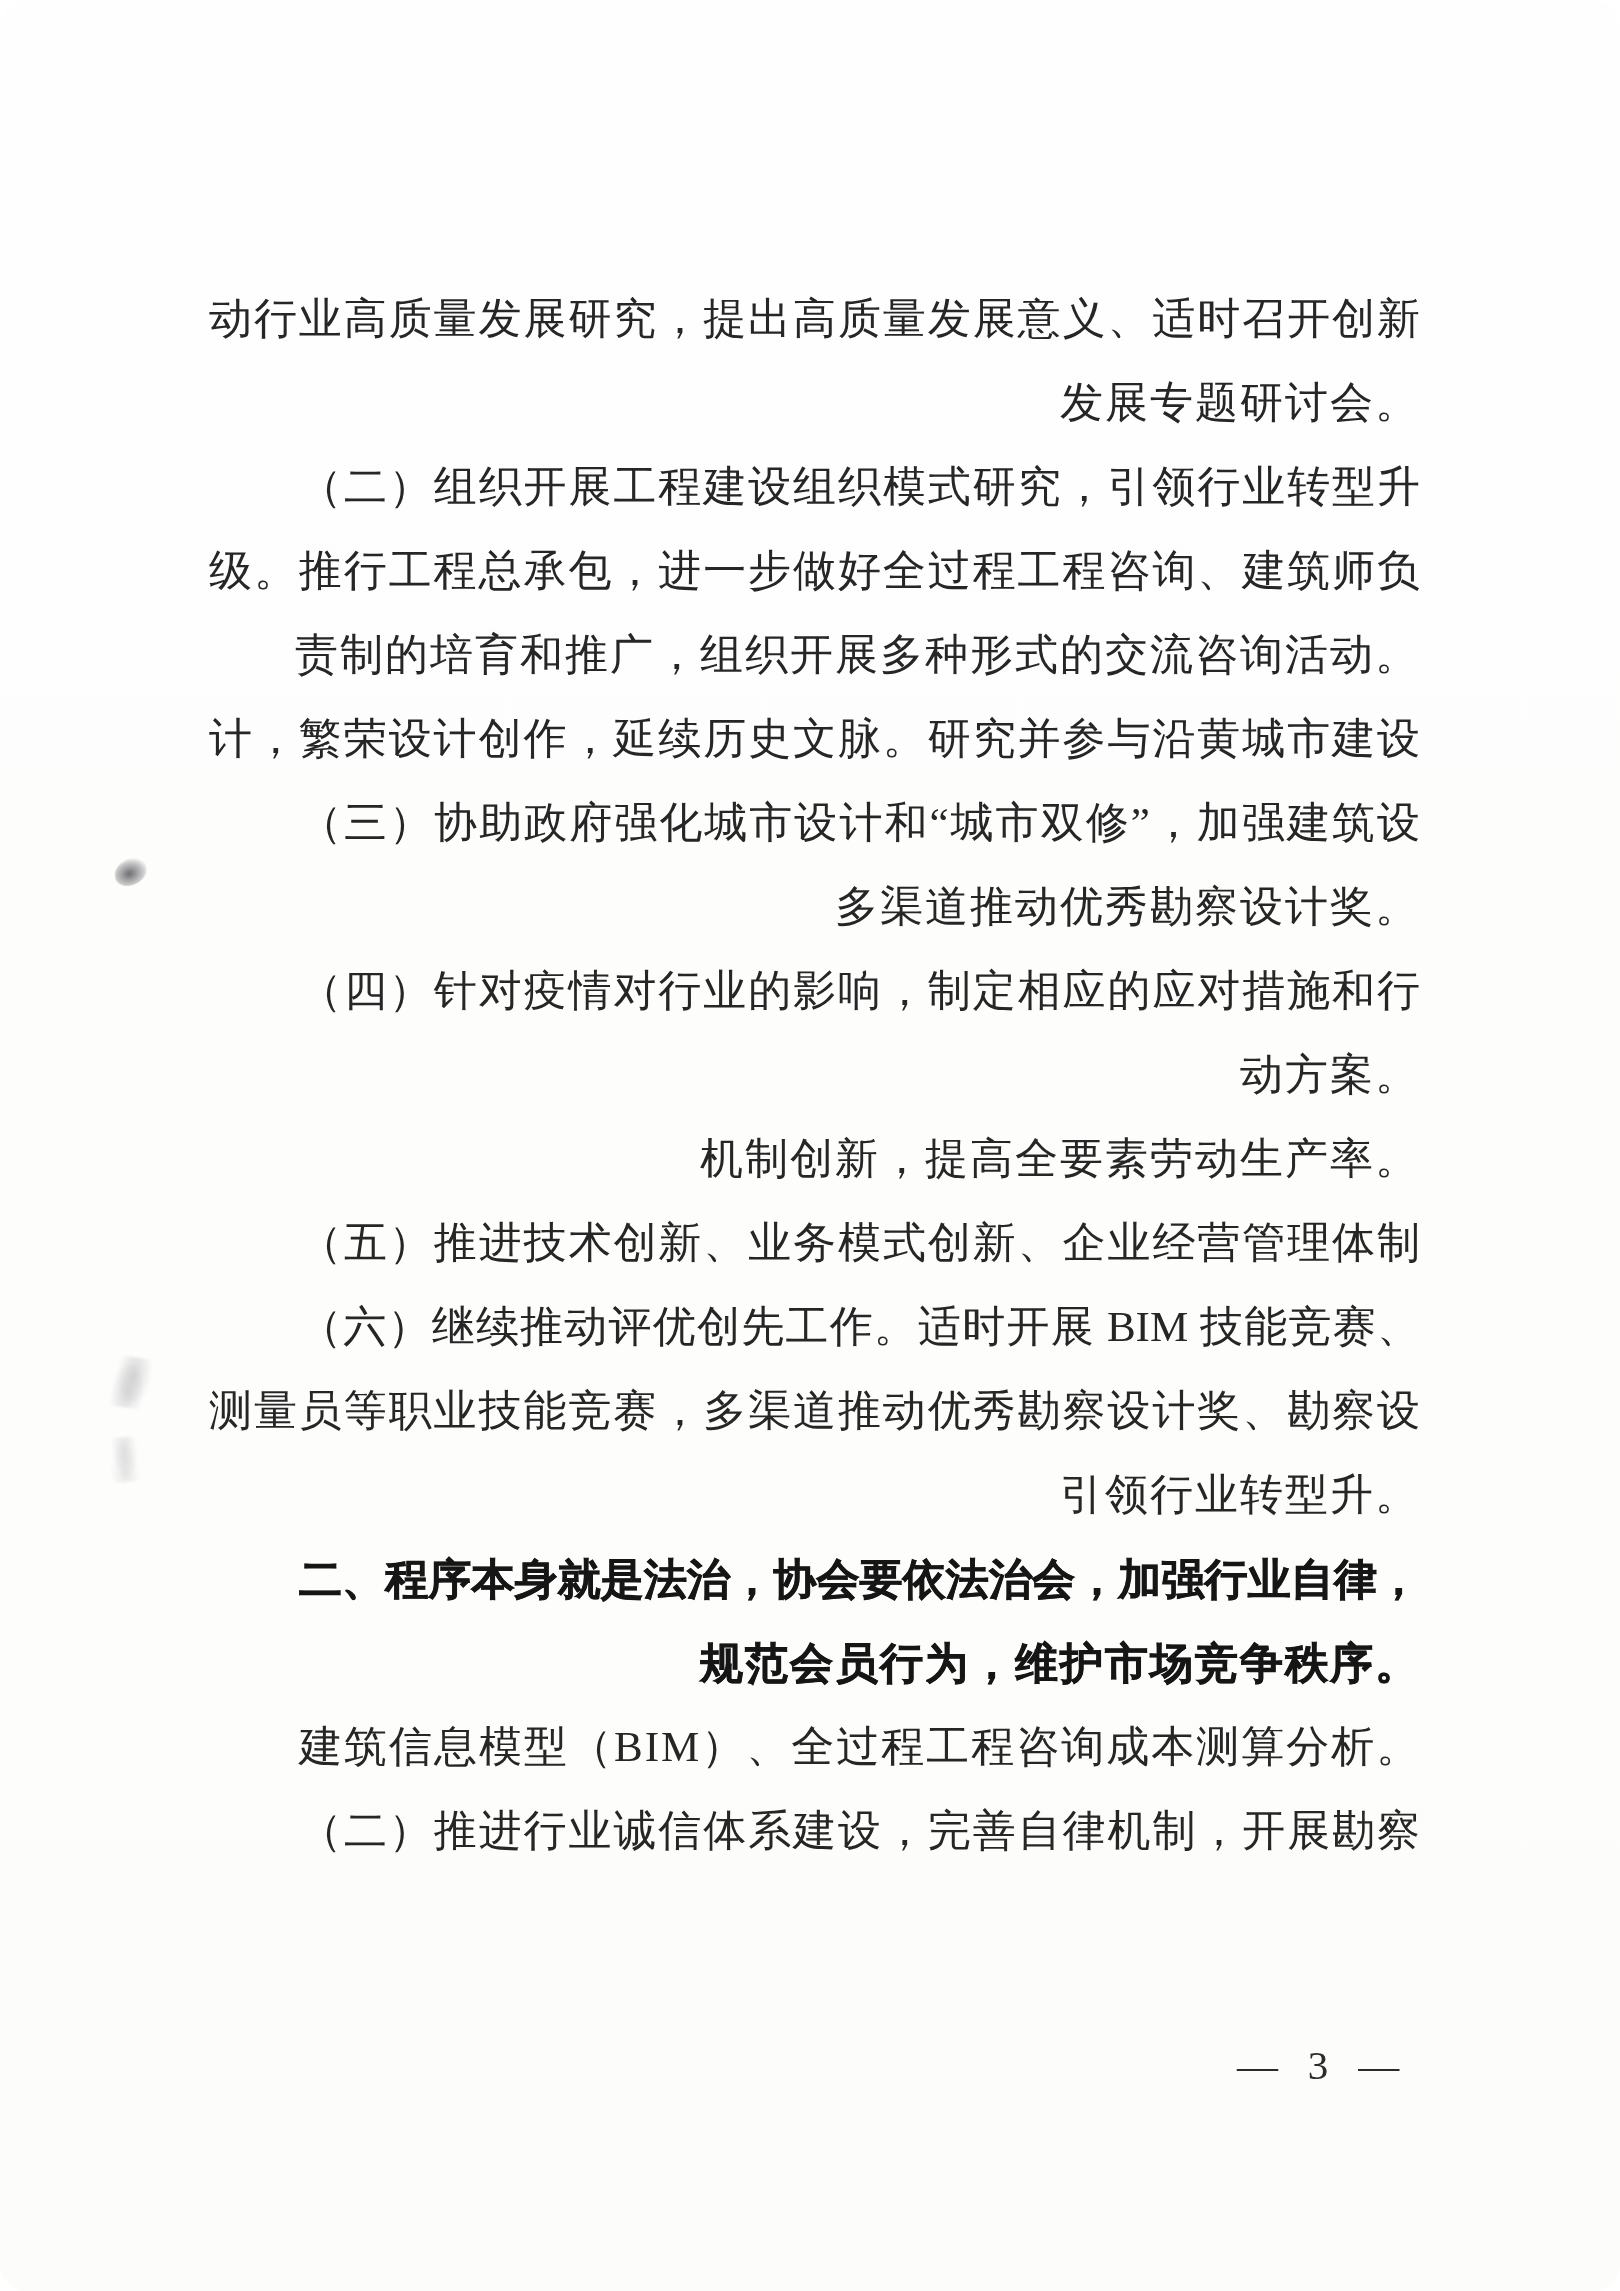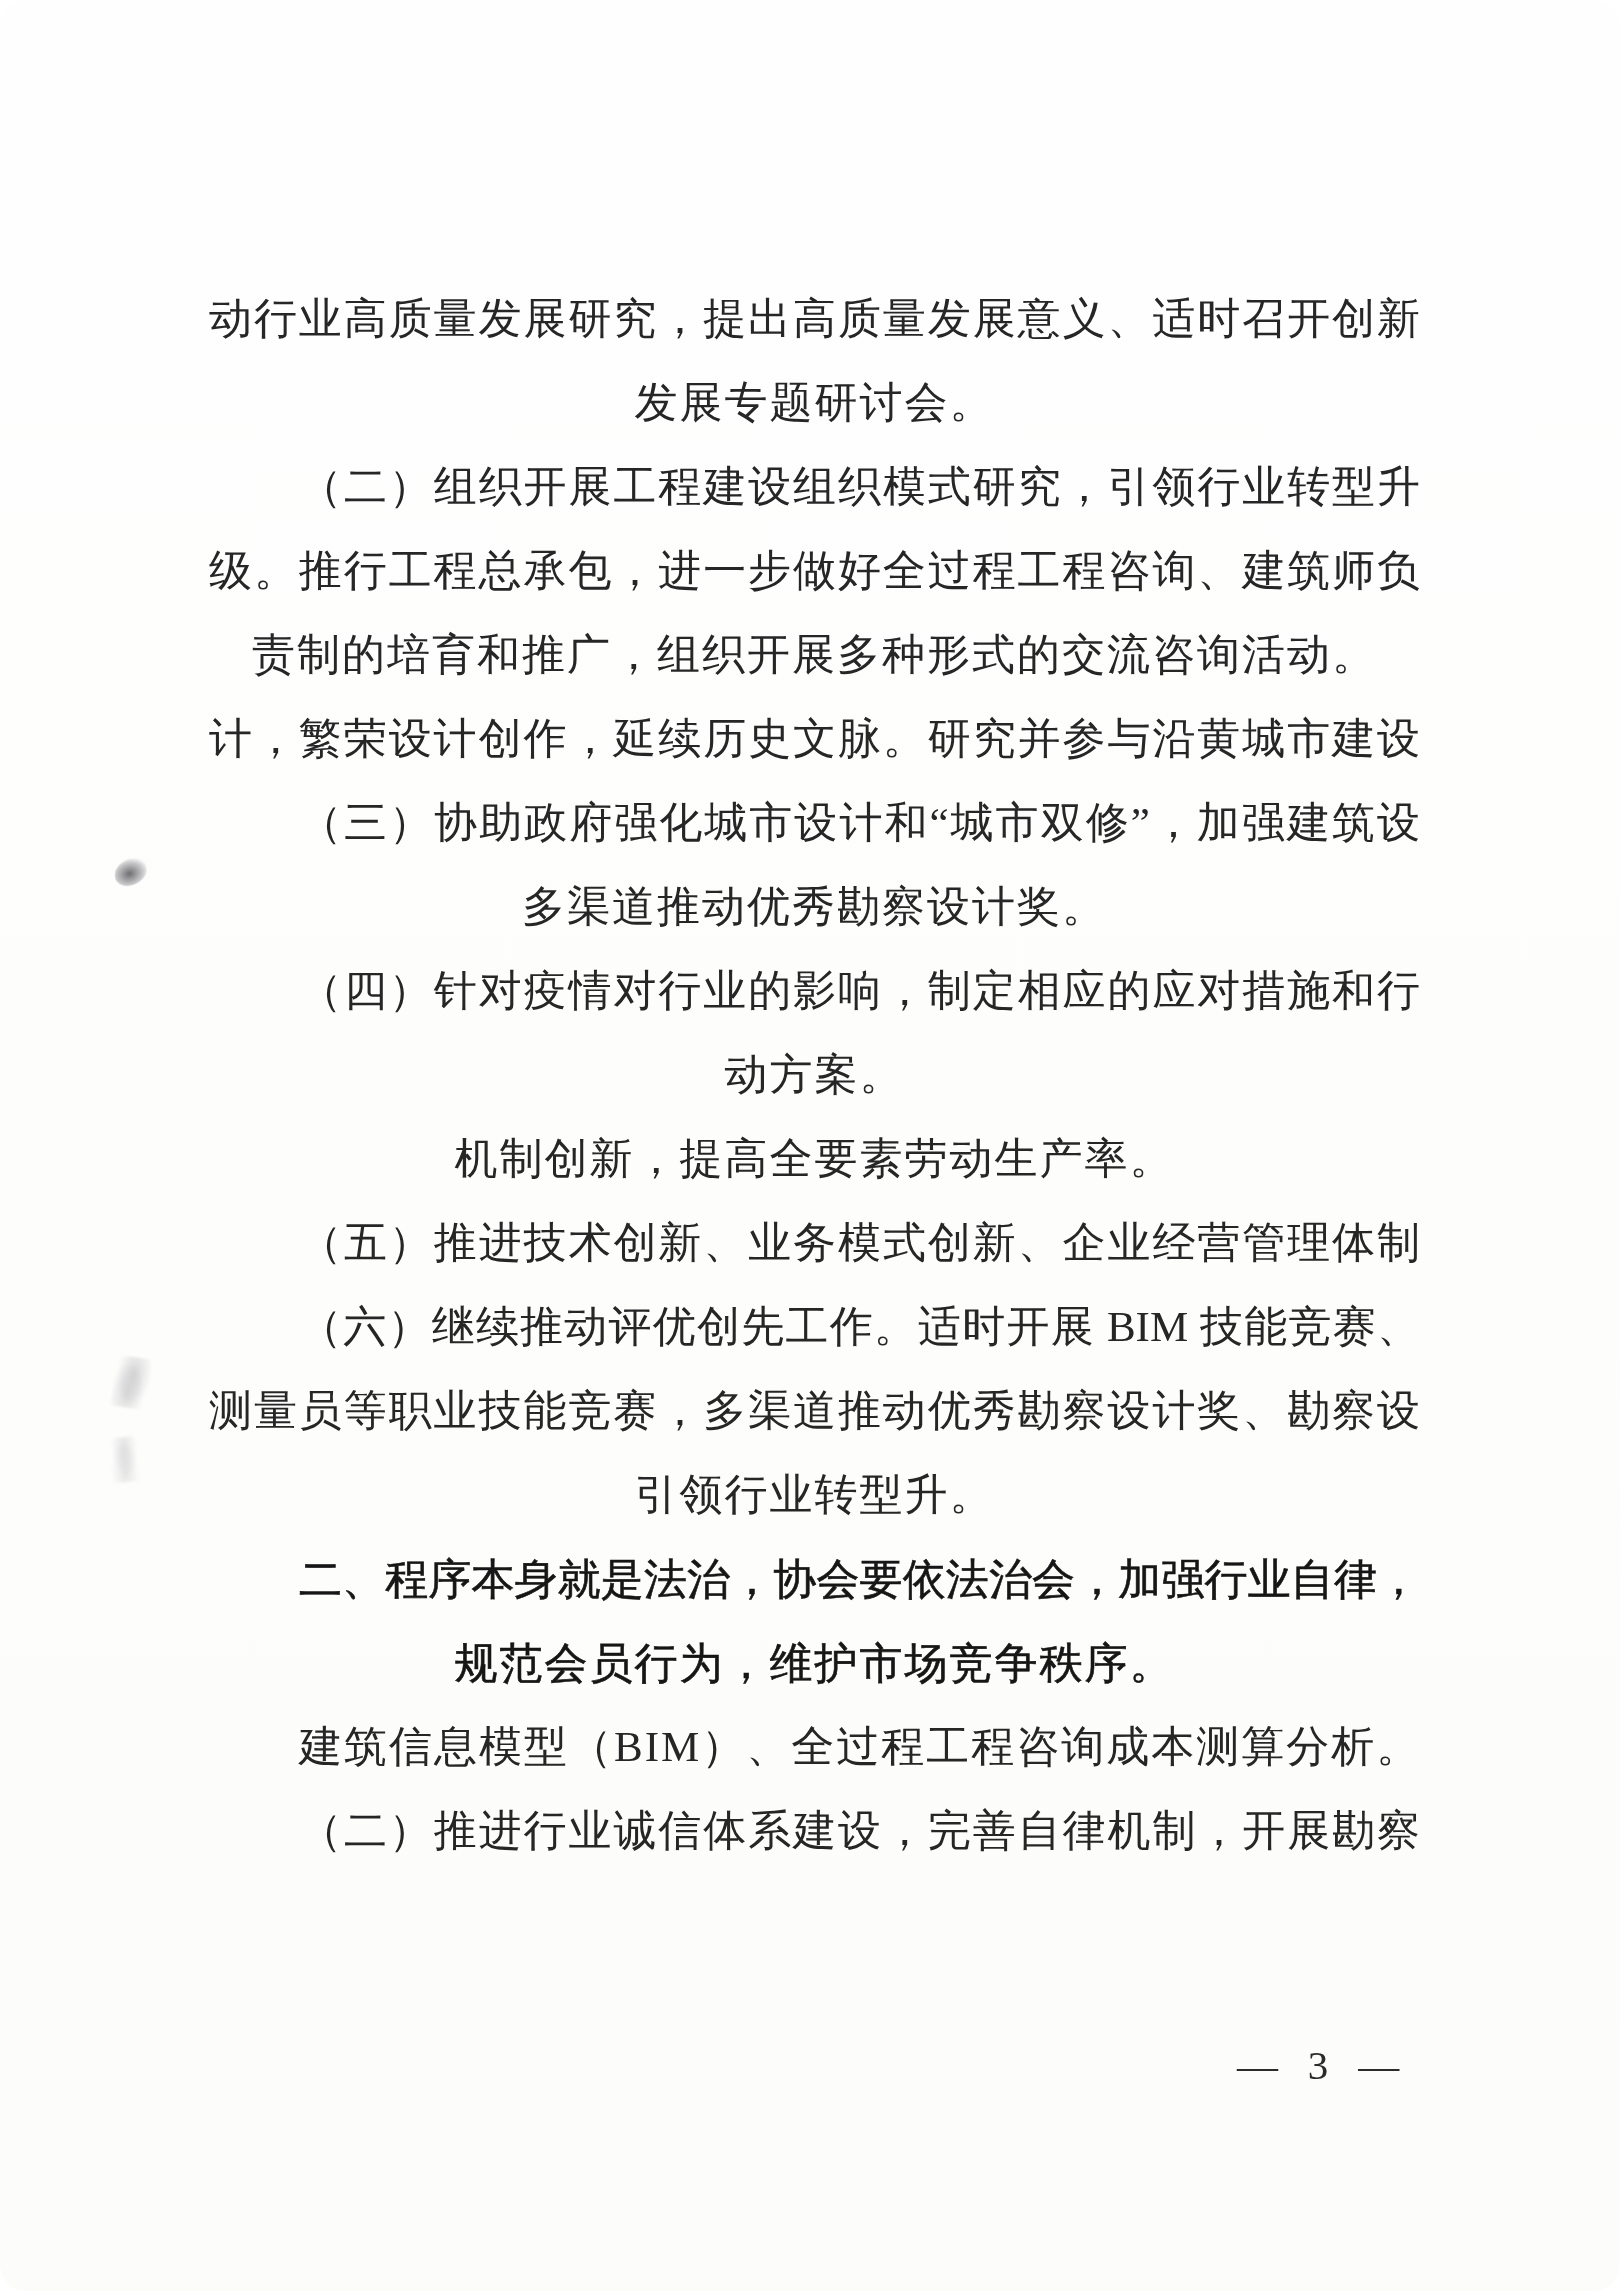--- a/index.html
+++ b/index.html
@@ -20,34 +20,34 @@
     left:209px;top:277px;
     width:1211px;
     color:#262626;
   }
   .line{
     height:84px;
     line-height:84px;
     font-size:43px;
     letter-spacing:2px;
     white-space:nowrap;
-    text-align:center;
+    text-align:right;
   }
   .line.fill{
     white-space:normal;
     text-align:justify;
     text-align-last:justify;
     letter-spacing:0;
   }
   .line.indent{
     text-indent:90px;
   }
   .line.bold{
     font-family:"Liberation Sans","DejaVu Sans",sans-serif;
-    font-weight:400;
+    font-weight:700;
     color:#161616;
     -webkit-text-stroke:0.6px #161616;
   }
   .page-number{
     position:absolute;
     left:1237px;top:2041px;
     font-size:41px;
     letter-spacing:9.8px;
     color:#2b2b2b;
     font-family:"Liberation Serif","DejaVu Serif",serif;

